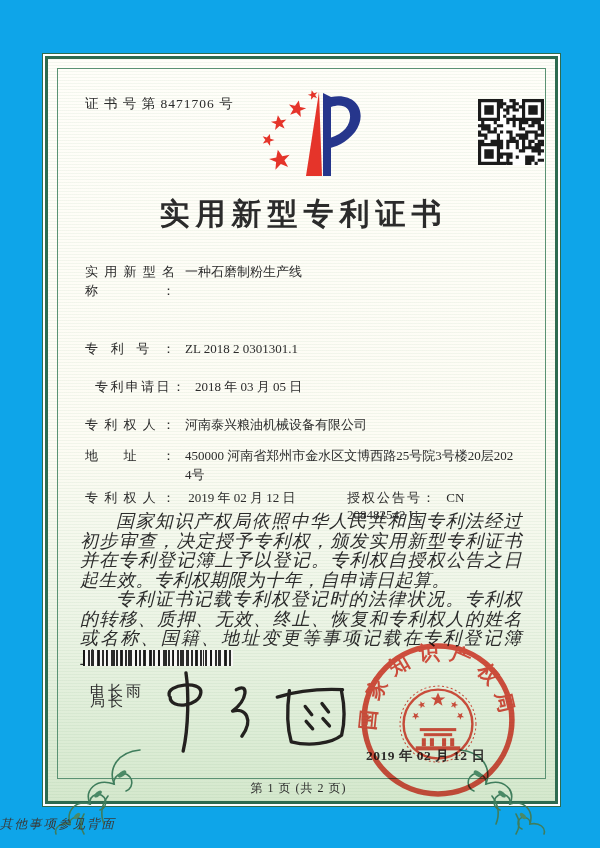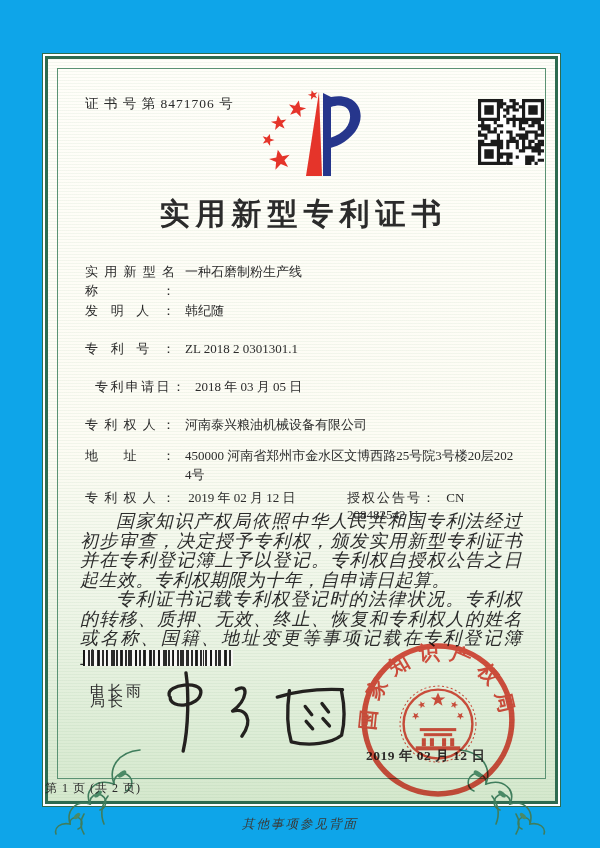--- a/index.html
+++ b/index.html
@@ -55,22 +55,22 @@
     position:absolute;left:83px;top:650px;width:150px;height:16px;
     background:
       repeating-linear-gradient(90deg,rgba(20,20,20,.9) 0 1.5px,rgba(0,0,0,0) 1.5px 7.5px),
       repeating-linear-gradient(90deg,#2c2c2c 0 2px,#f7f7f5 2px 4.7px);
   }
   .signer{position:absolute;left:90px;font-size:15px;letter-spacing:3px;}
   .signer.t1{top:692px;} .signer.t2{top:682px;}
   .signature{position:absolute;left:158px;top:668px;}
   .seal{position:absolute;left:357px;top:639px;mix-blend-mode:multiply;pointer-events:none;}
   .seal-date{position:absolute;left:366px;top:747px;font-size:13.5px;font-weight:600;letter-spacing:0.5px;color:#2e2d2b;}
-  .page-footer{position:absolute;left:45px;top:780px;width:507px;font-size:12px;letter-spacing:1px;}
-  .back-note{position:absolute;left:0;top:816px;width:600px;text-align:center;font-size:12.5px;font-style:italic;letter-spacing:2px;color:#3a3a38;}
+  .page-footer{position:absolute;left:45px;top:780px;width:507px;text-align:center;font-size:12px;letter-spacing:1px;}
+  .back-note{position:absolute;left:0;top:816px;width:600px;text-align:left;font-size:12.5px;font-style:italic;letter-spacing:2px;color:#3a3a38;}
 </style>
 </head>
 <body>
 
 <div class="page">
 
   <div class="frame">
     <div class="frame-inner"></div>
   </div>
 
@@ -125,23 +125,20 @@
 
   <svg id="qr" class="qr" width="66" height="66" viewBox="0 0 63 63">
     <rect width="63" height="63" fill="#ffffff"></rect>
     <path fill="#1b1b1b" d="M0,0h3v3h-3zM3,0h3v3h-3zM6,0h3v3h-3zM9,0h3v3h-3zM12,0h3v3h-3zM15,0h3v3h-3zM18,0h3v3h-3zM21,0h3v3h-3zM30,0h3v3h-3zM33,0h3v3h-3zM42,0h3v3h-3zM45,0h3v3h-3zM48,0h3v3h-3zM51,0h3v3h-3zM54,0h3v3h-3zM57,0h3v3h-3zM60,0h3v3h-3zM0,3h3v3h-3zM18,3h3v3h-3zM21,3h3v3h-3zM24,3h3v3h-3zM33,3h3v3h-3zM36,3h3v3h-3zM42,3h3v3h-3zM60,3h3v3h-3zM0,6h3v3h-3zM6,6h3v3h-3zM9,6h3v3h-3zM12,6h3v3h-3zM18,6h3v3h-3zM21,6h3v3h-3zM27,6h3v3h-3zM30,6h3v3h-3zM33,6h3v3h-3zM39,6h3v3h-3zM42,6h3v3h-3zM48,6h3v3h-3zM51,6h3v3h-3zM54,6h3v3h-3zM60,6h3v3h-3zM0,9h3v3h-3zM6,9h3v3h-3zM9,9h3v3h-3zM12,9h3v3h-3zM18,9h3v3h-3zM24,9h3v3h-3zM27,9h3v3h-3zM33,9h3v3h-3zM36,9h3v3h-3zM42,9h3v3h-3zM48,9h3v3h-3zM51,9h3v3h-3zM54,9h3v3h-3zM60,9h3v3h-3zM0,12h3v3h-3zM6,12h3v3h-3zM9,12h3v3h-3zM12,12h3v3h-3zM18,12h3v3h-3zM27,12h3v3h-3zM42,12h3v3h-3zM48,12h3v3h-3zM51,12h3v3h-3zM54,12h3v3h-3zM60,12h3v3h-3zM0,15h3v3h-3zM18,15h3v3h-3zM24,15h3v3h-3zM33,15h3v3h-3zM42,15h3v3h-3zM60,15h3v3h-3zM0,18h3v3h-3zM3,18h3v3h-3zM6,18h3v3h-3zM9,18h3v3h-3zM12,18h3v3h-3zM15,18h3v3h-3zM18,18h3v3h-3zM27,18h3v3h-3zM30,18h3v3h-3zM33,18h3v3h-3zM36,18h3v3h-3zM39,18h3v3h-3zM42,18h3v3h-3zM45,18h3v3h-3zM48,18h3v3h-3zM51,18h3v3h-3zM54,18h3v3h-3zM57,18h3v3h-3zM60,18h3v3h-3zM3,21h3v3h-3zM15,21h3v3h-3zM27,21h3v3h-3zM33,21h3v3h-3zM39,21h3v3h-3zM42,21h3v3h-3zM45,21h3v3h-3zM51,21h3v3h-3zM54,21h3v3h-3zM57,21h3v3h-3zM0,24h3v3h-3zM3,24h3v3h-3zM6,24h3v3h-3zM9,24h3v3h-3zM18,24h3v3h-3zM21,24h3v3h-3zM33,24h3v3h-3zM39,24h3v3h-3zM48,24h3v3h-3zM51,24h3v3h-3zM57,24h3v3h-3zM60,24h3v3h-3zM3,27h3v3h-3zM6,27h3v3h-3zM9,27h3v3h-3zM15,27h3v3h-3zM39,27h3v3h-3zM42,27h3v3h-3zM57,27h3v3h-3zM60,27h3v3h-3zM0,30h3v3h-3zM9,30h3v3h-3zM12,30h3v3h-3zM15,30h3v3h-3zM21,30h3v3h-3zM27,30h3v3h-3zM30,30h3v3h-3zM45,30h3v3h-3zM48,30h3v3h-3zM51,30h3v3h-3zM54,30h3v3h-3zM60,30h3v3h-3zM0,33h3v3h-3zM3,33h3v3h-3zM6,33h3v3h-3zM18,33h3v3h-3zM30,33h3v3h-3zM36,33h3v3h-3zM39,33h3v3h-3zM42,33h3v3h-3zM45,33h3v3h-3zM54,33h3v3h-3zM57,33h3v3h-3zM60,33h3v3h-3zM6,36h3v3h-3zM18,36h3v3h-3zM30,36h3v3h-3zM33,36h3v3h-3zM39,36h3v3h-3zM42,36h3v3h-3zM45,36h3v3h-3zM54,36h3v3h-3zM0,39h3v3h-3zM3,39h3v3h-3zM12,39h3v3h-3zM15,39h3v3h-3zM18,39h3v3h-3zM21,39h3v3h-3zM27,39h3v3h-3zM30,39h3v3h-3zM33,39h3v3h-3zM36,39h3v3h-3zM42,39h3v3h-3zM48,39h3v3h-3zM51,39h3v3h-3zM57,39h3v3h-3zM60,39h3v3h-3zM0,42h3v3h-3zM3,42h3v3h-3zM6,42h3v3h-3zM9,42h3v3h-3zM12,42h3v3h-3zM15,42h3v3h-3zM18,42h3v3h-3zM21,42h3v3h-3zM27,42h3v3h-3zM36,42h3v3h-3zM42,42h3v3h-3zM48,42h3v3h-3zM54,42h3v3h-3zM57,42h3v3h-3zM60,42h3v3h-3zM0,45h3v3h-3zM18,45h3v3h-3zM21,45h3v3h-3zM27,45h3v3h-3zM36,45h3v3h-3zM42,45h3v3h-3zM45,45h3v3h-3zM48,45h3v3h-3zM51,45h3v3h-3zM54,45h3v3h-3zM57,45h3v3h-3zM0,48h3v3h-3zM6,48h3v3h-3zM9,48h3v3h-3zM12,48h3v3h-3zM18,48h3v3h-3zM39,48h3v3h-3zM42,48h3v3h-3zM51,48h3v3h-3zM54,48h3v3h-3zM57,48h3v3h-3zM60,48h3v3h-3zM0,51h3v3h-3zM6,51h3v3h-3zM9,51h3v3h-3zM12,51h3v3h-3zM18,51h3v3h-3zM21,51h3v3h-3zM24,51h3v3h-3zM27,51h3v3h-3zM30,51h3v3h-3zM57,51h3v3h-3zM0,54h3v3h-3zM6,54h3v3h-3zM9,54h3v3h-3zM12,54h3v3h-3zM18,54h3v3h-3zM21,54h3v3h-3zM27,54h3v3h-3zM30,54h3v3h-3zM36,54h3v3h-3zM45,54h3v3h-3zM48,54h3v3h-3zM51,54h3v3h-3zM0,57h3v3h-3zM18,57h3v3h-3zM27,57h3v3h-3zM45,57h3v3h-3zM48,57h3v3h-3zM51,57h3v3h-3zM57,57h3v3h-3zM60,57h3v3h-3zM0,60h3v3h-3zM3,60h3v3h-3zM6,60h3v3h-3zM9,60h3v3h-3zM12,60h3v3h-3zM15,60h3v3h-3zM18,60h3v3h-3zM21,60h3v3h-3zM24,60h3v3h-3zM27,60h3v3h-3zM30,60h3v3h-3zM45,60h3v3h-3zM48,60h3v3h-3zM54,60h3v3h-3z"></path>
   </svg>
 
   <div class="title">实用新型专利证书</div>
 
   <div class="field f0">
     <span class="lab">实用新型名称：</span><span class="val">一种石磨制粉生产线</span>
-  </div>
-  <div class="field f1">
-    <span class="lab">发明人：</span><span class="val">韩纪随</span>
   </div>
   <div class="field f2">
     <span class="lab">专利号：</span><span class="val">ZL 2018 2 0301301.1</span>
   </div>
   <div class="field f3">
     <span class="lab">专利申请日：</span><span class="val">2018 年 03 月 05 日</span>
   </div>
   <div class="field f4">
     <span class="lab">专利权人：</span><span class="val">河南泰兴粮油机械设备有限公司</span>
   </div>

